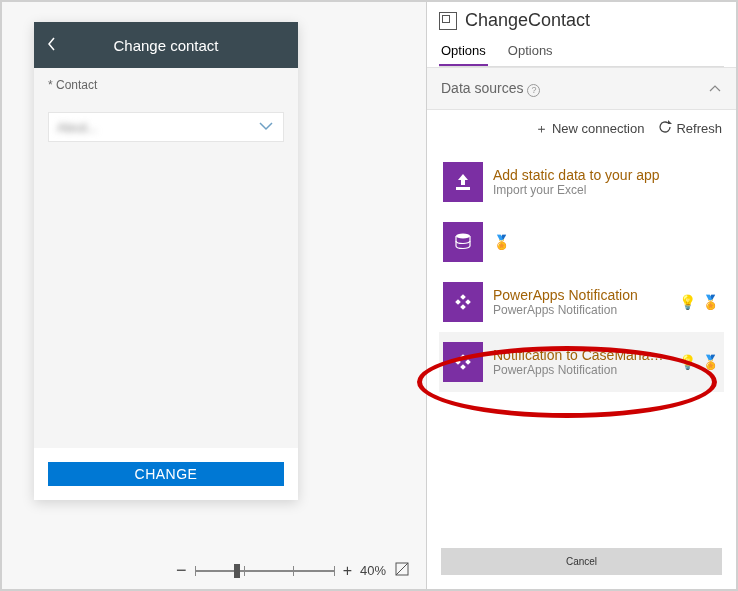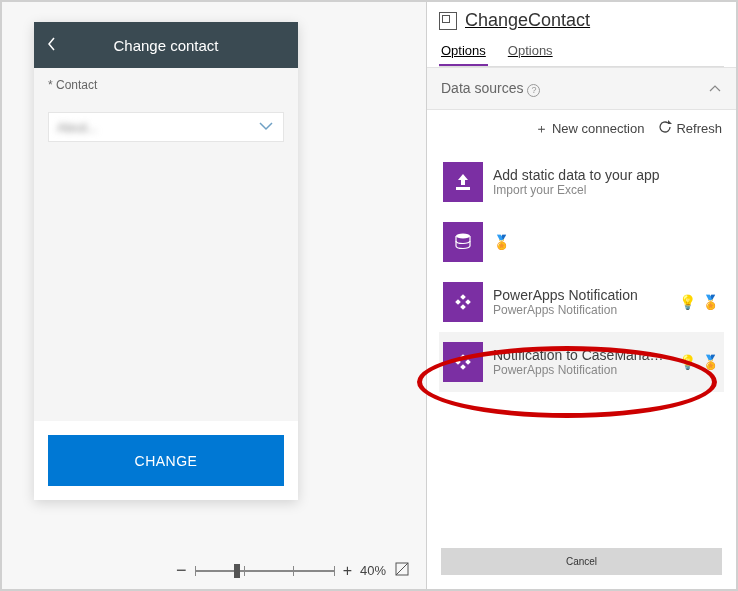--- a/index.html
+++ b/index.html
@@ -9,44 +9,44 @@
   
   .canvas-region { flex: 1; background: #f7f7f7; position: relative; }
   .phone { position: absolute; left: 32px; top: 20px; width: 264px; height: 478px; background: #fff; box-shadow: 0 3px 12px rgba(0,0,0,0.15); display: flex; flex-direction: column; }
   .phone-header { background: #3a4a52; color: #fff; height: 46px; display: flex; align-items: center; padding: 12px 12px; font-size: 15px; }
   .phone-header .back { flex: 0 0 auto; margin-right: 8px; }
   .phone-header .title { flex: 1; text-align: center; margin-left: -20px; }
   .phone-body { flex: 1; padding: 10px 14px; background: #f5f5f5; }
   .field-label { font-size: 12px; color: #666; margin-bottom: 20px; }
   .dropdown { background: #fff; height: 30px; border: 1px solid #e5e5e5; display: flex; align-items: center; justify-content: space-between; padding: 0 8px; font-size: 13px; }
   .dropdown .val { color: #888; filter: blur(3px); }
-  .phone-button { background: #0078d4; color: #fff; height: 51px; margin: 14px; display: flex; align-items: center; justify-content: center; font-size: 14px; letter-spacing: 0.5px; }
+  .phone-button { background: #0078d4; color: #fff; height: 24px; margin: 14px; display: flex; align-items: center; justify-content: center; font-size: 14px; letter-spacing: 0.5px; }
   .zoom-bar { position: absolute; bottom: 8px; right: 16px; display: flex; align-items: center; gap: 8px; color: #444; font-size: 13px; }
   .zoom-bar .track { width: 140px; height: 2px; background: #888; position: relative; }
   .zoom-bar .tick { position: absolute; top: -4px; width: 1px; height: 10px; background: #888; }
   .zoom-bar .thumb { position: absolute; top: -6px; width: 6px; height: 14px; background: #555; }
 
   
   .panel { width: 310px; border-left: 1px solid #d0d0d0; display: flex; flex-direction: column; background: #fff; }
-  .panel-head { padding: 8px 12px 0 12px; text-decoration: underline; }
+  .panel-head { padding: 8px 12px 0 12px; }
   .panel-title { display: flex; align-items: center; gap: 8px; font-size: 18px; color: #333; margin-bottom: 6px; }
   .titlebox { width: 18px; height: 18px; border: 1.5px solid #555; display: inline-block; position:relative; }
   .titlebox::after{ content:""; position:absolute; left:2px; top:2px; width:6px; height:6px; border:1.5px solid #555;}
   .tabs { display: flex; gap: 18px; border-bottom: 1px solid #ddd; font-size: 13px; color: #555; }
   .tabs .tab { padding: 6px 2px; border-bottom: 2px solid transparent; }
   .tabs .tab.active { border-bottom-color: #7b2fa3; color: #000; }
   .section-row { display: flex; align-items: center; justify-content: space-between; padding: 12px 14px; font-size: 14px; color: #666; background: #f5f5f5; border-top: 1px solid #e3e3e3; border-bottom: 1px solid #e3e3e3; }
   .help { display:inline-flex; width:13px; height:13px; border:1px solid #999; border-radius:50%; align-items:center; justify-content:center; font-size:9px; color:#999; margin-left:4px;}
   .actions { display: flex; justify-content: flex-end; gap: 14px; padding: 10px 14px; font-size: 13px; color: #444; }
   .actions .act { display: flex; align-items: center; gap: 4px; }
   .ds-list { flex: 1; padding: 4px 12px; position: relative; }
   .ds-item { display: flex; align-items: center; gap: 10px; padding: 10px 4px; }
   .ds-badge { width: 40px; height: 40px; background: #7b2fa3; display:flex; align-items:center; justify-content:center; color:#fff; flex-shrink:0;}
   .ds-text { flex:1; min-width:0; }
-  .ds-text .primary { font-size: 14px; color: #404040; white-space: nowrap; overflow: hidden; text-overflow: ellipsis; }
+  .ds-text .primary { font-size: 14px; color: #a16207; white-space: nowrap; overflow: hidden; text-overflow: ellipsis; }
   .ds-text .secondary { font-size: 12px; color: #888; }
   .ds-icons { display:flex; gap:6px; color:#aaa; font-size:14px;}
   .blur { filter: blur(3px); }
   .circle-annot { position: absolute; border: 5px solid #c00; border-radius: 50%; pointer-events:none; }
   .footer { padding: 14px; }
   .cancel-btn { background: #d6d6d6; color: #333; text-align:center; padding: 8px; font-size: 10px; }
 </style>
 </head>
 <body>
 

